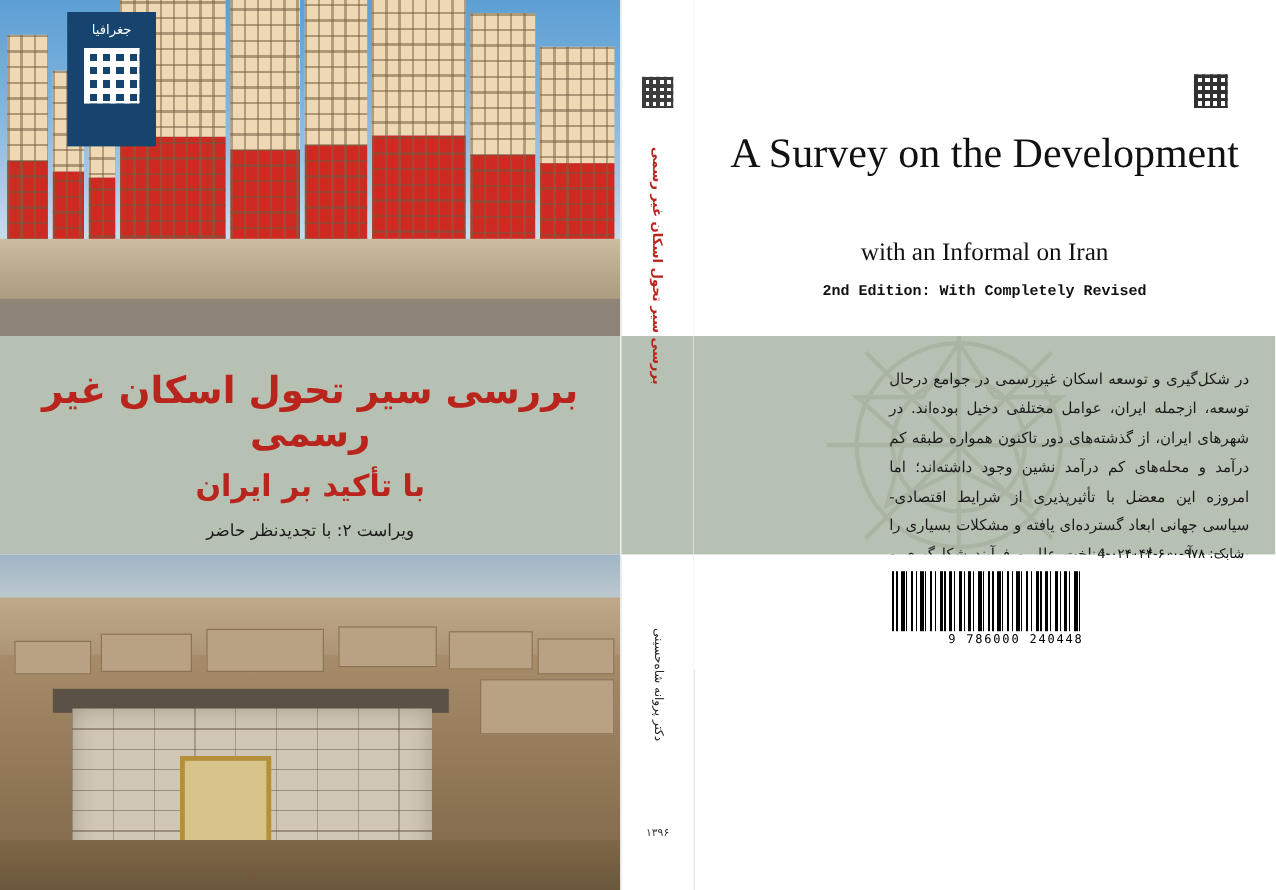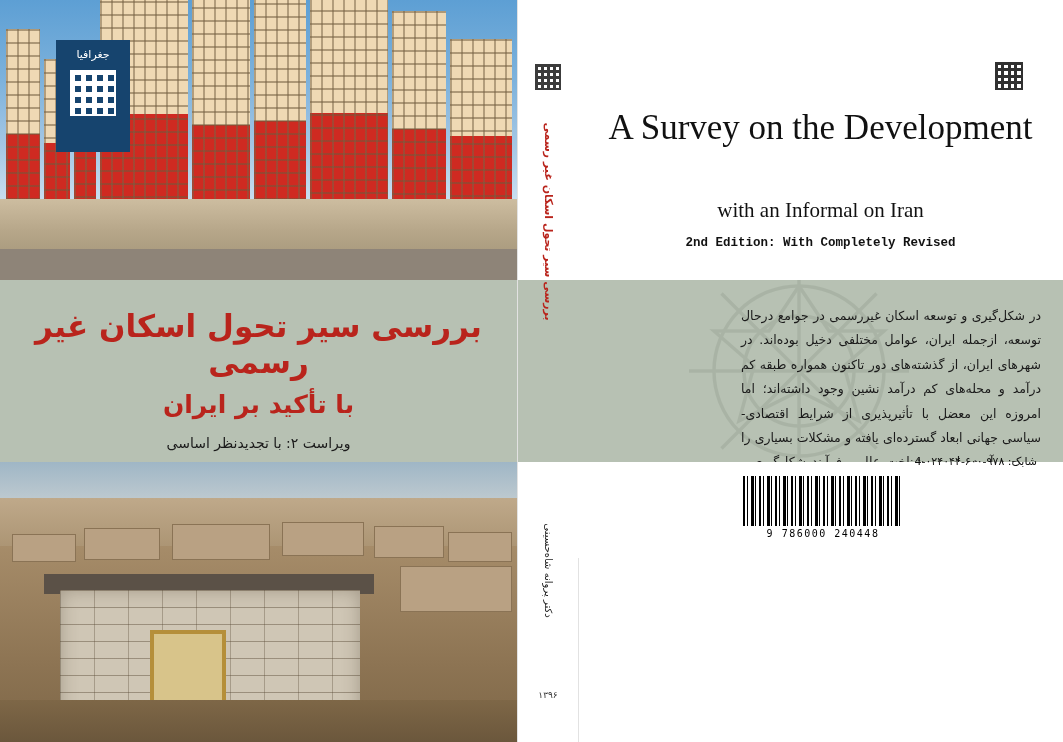--- a/index.html
+++ b/index.html
@@ -68,21 +68,20 @@
   .t9 { left: 450px;width: 62px; height: 160px; }
 
   .logo-badge {
     position: absolute;
     left: 56px; top: 10px;
     width: 74px; height: 112px;
     background: #16446e;
     color: #ffffff;
     text-align: center;
     z-index: 5;
-    margin-top: 30px;
   }
   .logo-badge .ltxt {
     font-size: 11px;
     margin-top: 8px;
     font-family: "DejaVu Sans", sans-serif;
     letter-spacing: 0.5px;
   }
   .logo-mark {
     margin: 9px auto 0;
     width: 46px; height: 46px;
@@ -354,21 +353,21 @@
   }
   .bars {
     height: 50px;
     width: 100%;
     background-image: repeating-linear-gradient(
       to right,
       #000 0 2px, #fff 2px 4px, #000 4px 5px, #fff 5px 8px,
       #000 8px 11px, #fff 11px 12px, #000 12px 13px, #fff 13px 16px);
   }
   .bar-digits {
-    text-align: center;
+    text-align: right;
     font-family: "DejaVu Sans Mono", monospace;
     font-size: 10px;
     letter-spacing: 1.5px;
     color: #000;
     margin-top: 2px;
   }
 </style>
 </head>
 <body>
 
@@ -456,21 +455,21 @@
 
       <div class="logo-badge">
         <div class="ltxt">جغرافیا</div>
         <div class="logo-mark"></div>
       </div>
     </div>
 
     <div class="back-text-band">
       <div class="fa-title">بررسی سیر تحول اسکان غیر رسمی</div>
       <div class="fa-sub">با تأکید بر ایران</div>
-      <div class="fa-edition">ویراست ۲: با تجدیدنظر اساسی</div>
+      <div class="fa-edition">ویراست ۲: با تجدیدنظر حاضر</div>
       <div class="fa-author">دکتر پروانه شاه‌حسینی</div>
     </div>
 
     <div class="photo-bottom">
       <div class="pb-sky"></div>
       <div class="pb-hill"></div>
       <div class="pb-dirt"></div>
 
       <div class="shack" style="left:12px; top:72px; width:62px; height:26px;"></div>
       <div class="shack" style="left:84px; top:66px; width:74px; height:30px;"></div>

